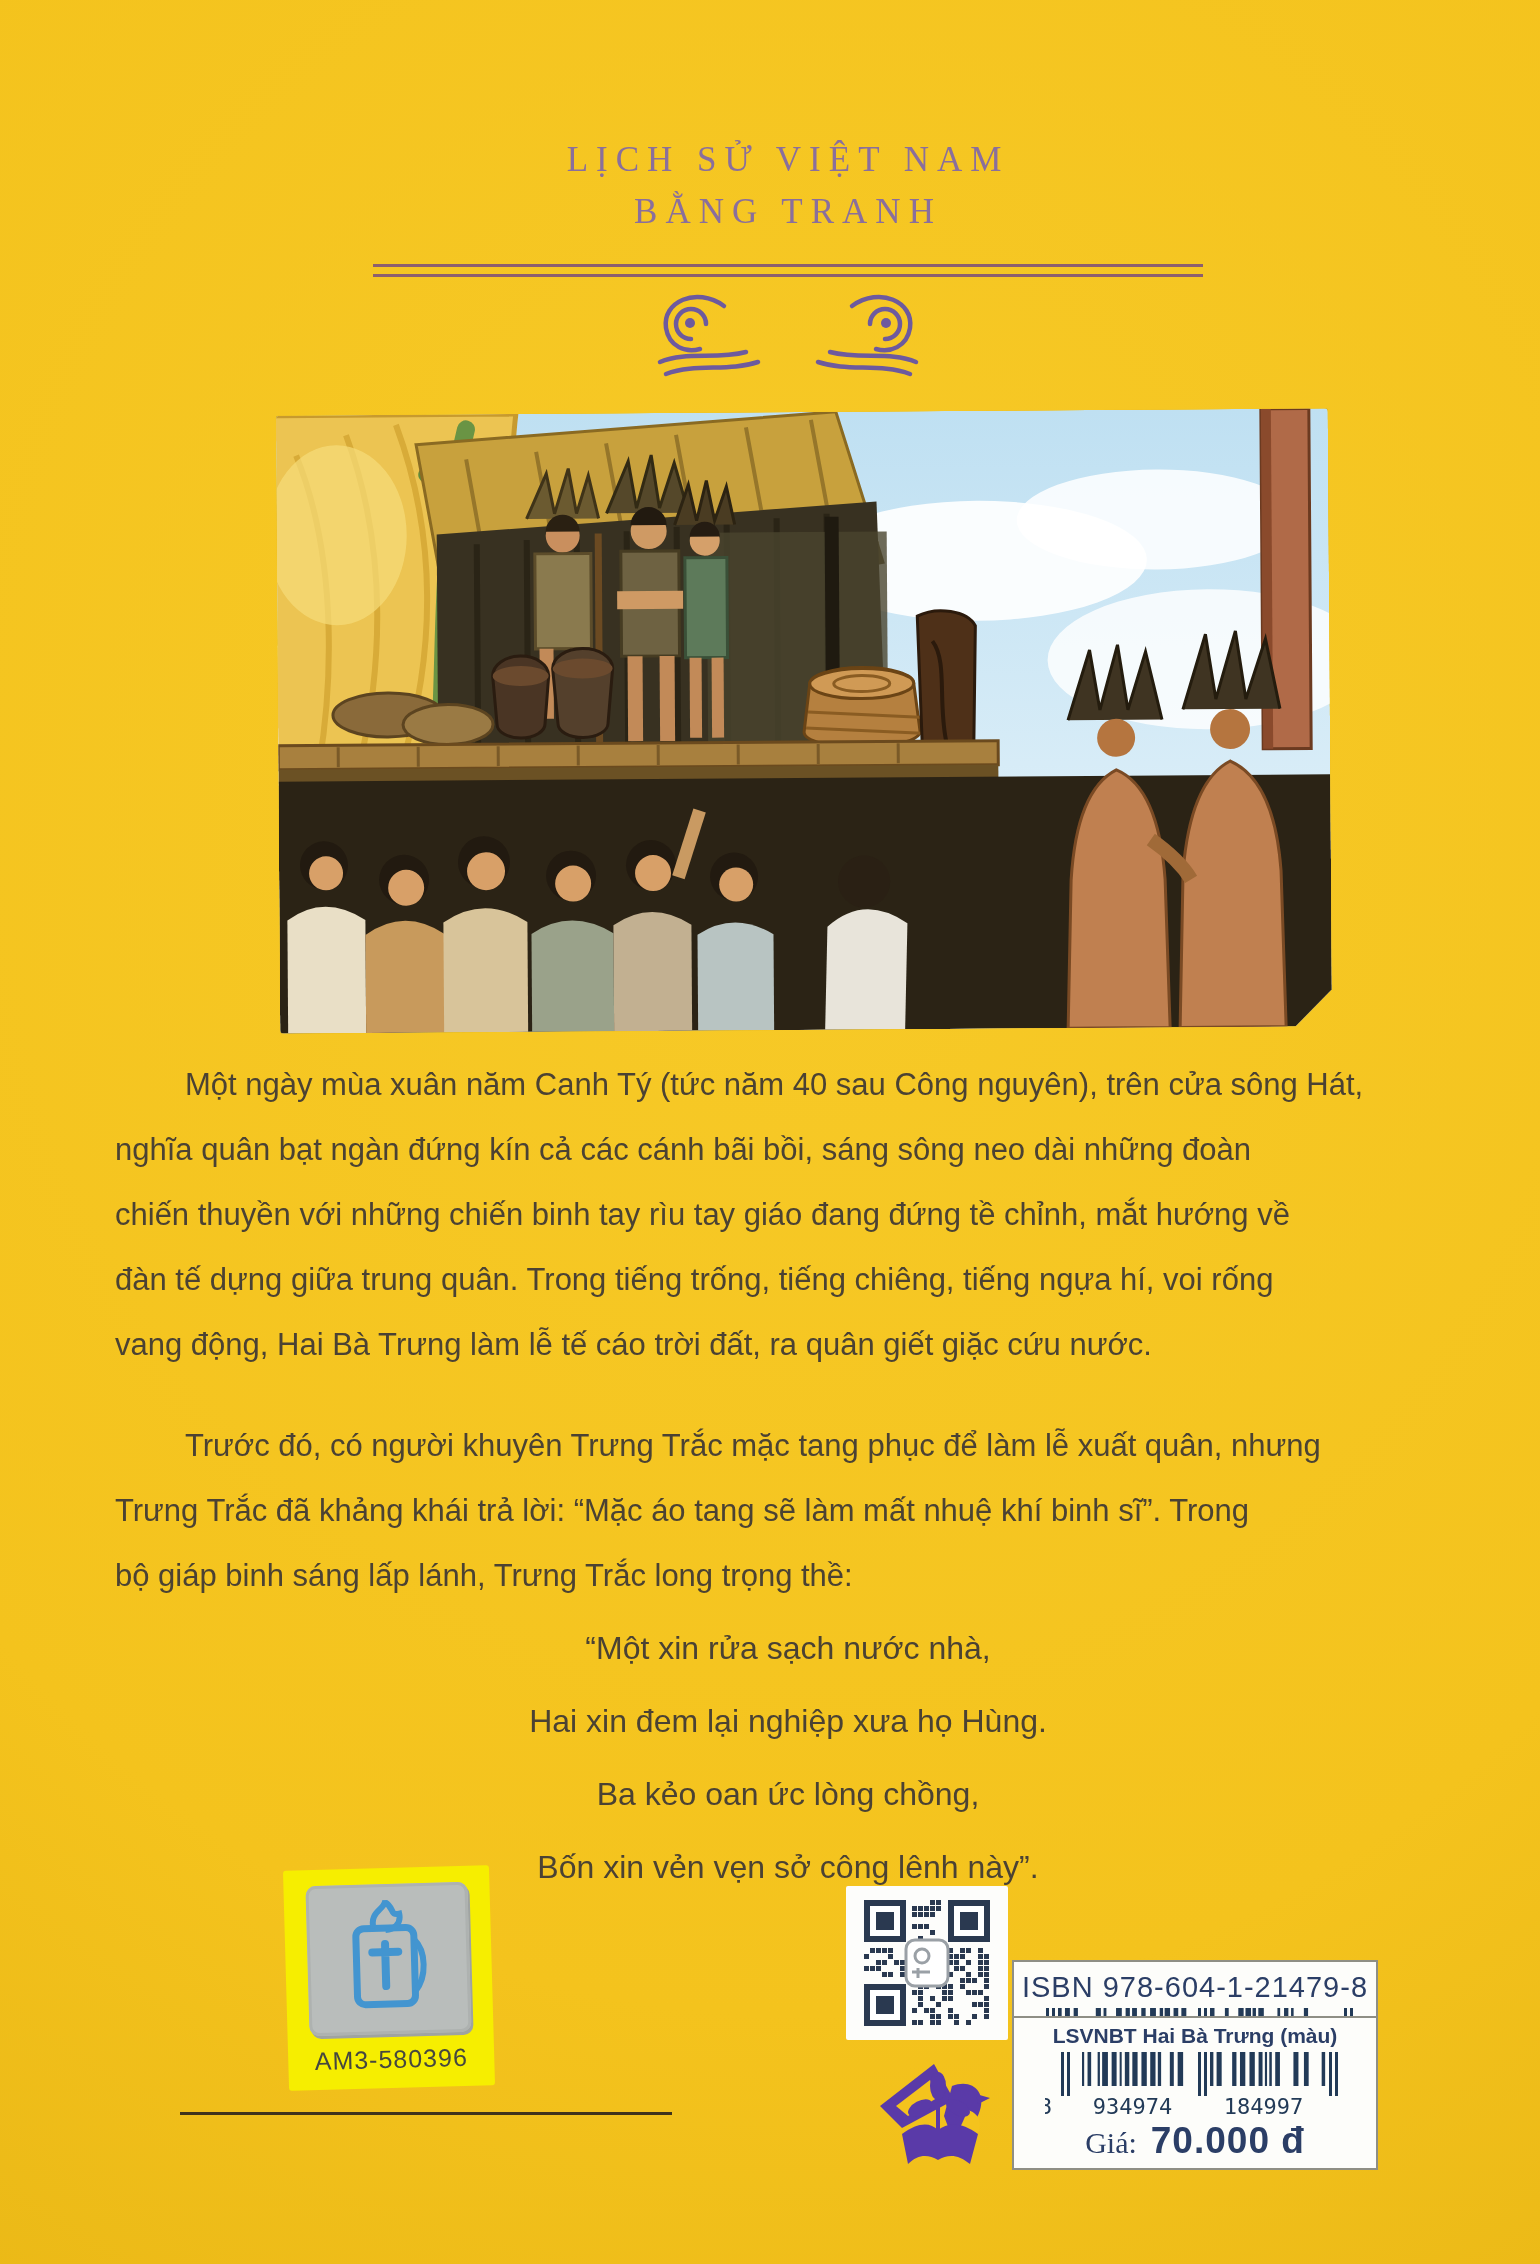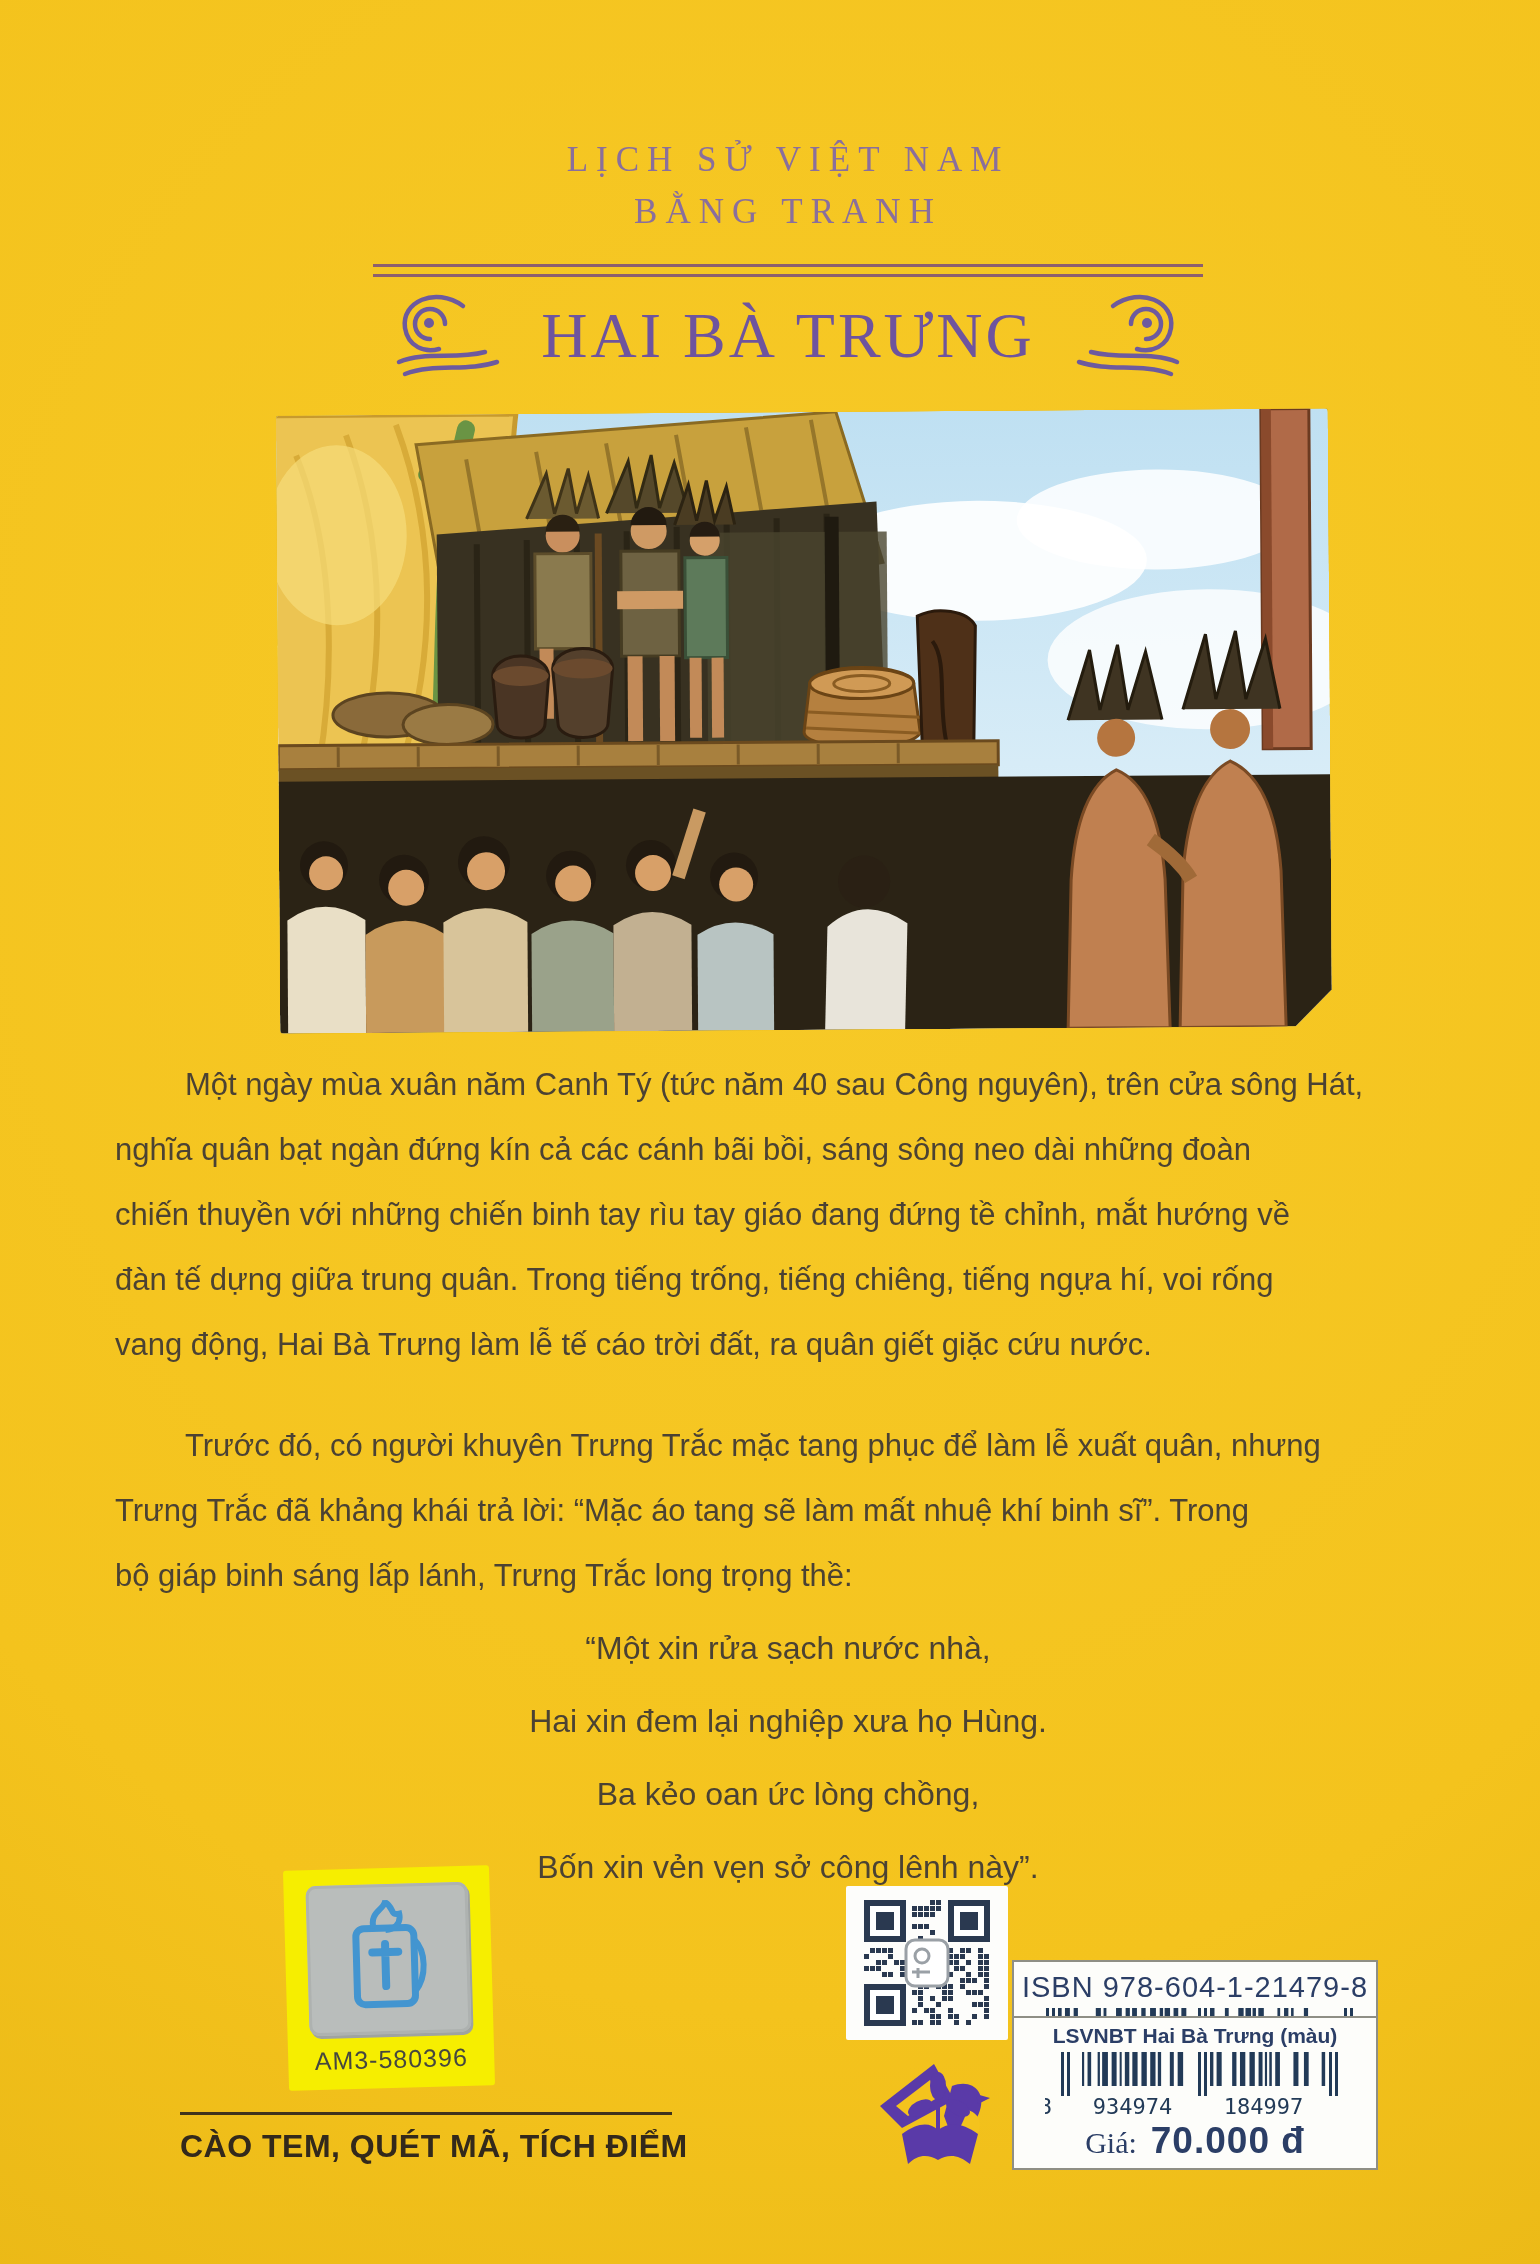--- a/index.html
+++ b/index.html
@@ -85,21 +85,20 @@
     <div class="rule"></div>
   </div>
   <div class="title-row">
     <svg class="ornament" width="120" height="88" viewBox="0 0 120 88" fill="none">
       <path d="M70,14 C42,-6 8,10 12,36 C15,55 32,61 46,57" stroke="#6d5a9e" stroke-width="4.5" stroke-linecap="round"></path>
       <path d="M52,32 a15,15 0 1 0 -15,15" stroke="#6d5a9e" stroke-width="4.5" stroke-linecap="round"></path>
       <circle cx="36" cy="31" r="5" fill="#6d5a9e"></circle>
       <path d="M6,70 C32,59 62,68 92,60" stroke="#6d5a9e" stroke-width="4.5" stroke-linecap="round"></path>
       <path d="M12,82 C42,71 74,80 104,70" stroke="#6d5a9e" stroke-width="4.5" stroke-linecap="round"></path>
     </svg>
-    <h1 class="book-title">HAI BÀ TRƯNG</h1>
     <svg class="ornament" width="120" height="88" viewBox="0 0 120 88" fill="none" style="transform:scaleX(-1)">
       <path d="M70,14 C42,-6 8,10 12,36 C15,55 32,61 46,57" stroke="#6d5a9e" stroke-width="4.5" stroke-linecap="round"></path>
       <path d="M52,32 a15,15 0 1 0 -15,15" stroke="#6d5a9e" stroke-width="4.5" stroke-linecap="round"></path>
       <circle cx="36" cy="31" r="5" fill="#6d5a9e"></circle>
       <path d="M6,70 C32,59 62,68 92,60" stroke="#6d5a9e" stroke-width="4.5" stroke-linecap="round"></path>
       <path d="M12,82 C42,71 74,80 104,70" stroke="#6d5a9e" stroke-width="4.5" stroke-linecap="round"></path>
     </svg>
   </div>
 
   <div class="illustration">
@@ -279,21 +278,20 @@
         <path d="M34,28 C30,12 44,10 46,2 C56,8 50,16 60,14 C62,24 54,30 46,30" stroke="#2f8fd4" stroke-width="6" fill="none"></path>
         <path d="M45,44 L45,86 M32,52 L58,52" stroke="#2f8fd4" stroke-width="8" stroke-linecap="round"></path>
         <path d="M74,40 C86,52 86,78 74,92" stroke="#2f8fd4" stroke-width="6" fill="none"></path>
       </svg>
     </div>
     <div class="sticker-code">AM3-580396</div>
   </div>
 
   <div class="loyalty">
     <div class="loyalty-rule"></div>
-    <div class="loyalty-text">CÀO TEM, QUÉT MÃ, TÍCH ĐIỂM</div>
   </div>
 
   <div class="qr-box">
     <svg id="qr" width="134" height="134" viewBox="0 0 134 134">
         <rect x="70" y="4" width="5" height="5" fill="#2a3950"></rect>
         <rect x="76" y="4" width="5" height="5" fill="#2a3950"></rect>
         <rect x="52" y="10" width="5" height="5" fill="#2a3950"></rect>
         <rect x="58" y="10" width="5" height="5" fill="#2a3950"></rect>
         <rect x="64" y="10" width="5" height="5" fill="#2a3950"></rect>
         <rect x="70" y="10" width="5" height="5" fill="#2a3950"></rect>

